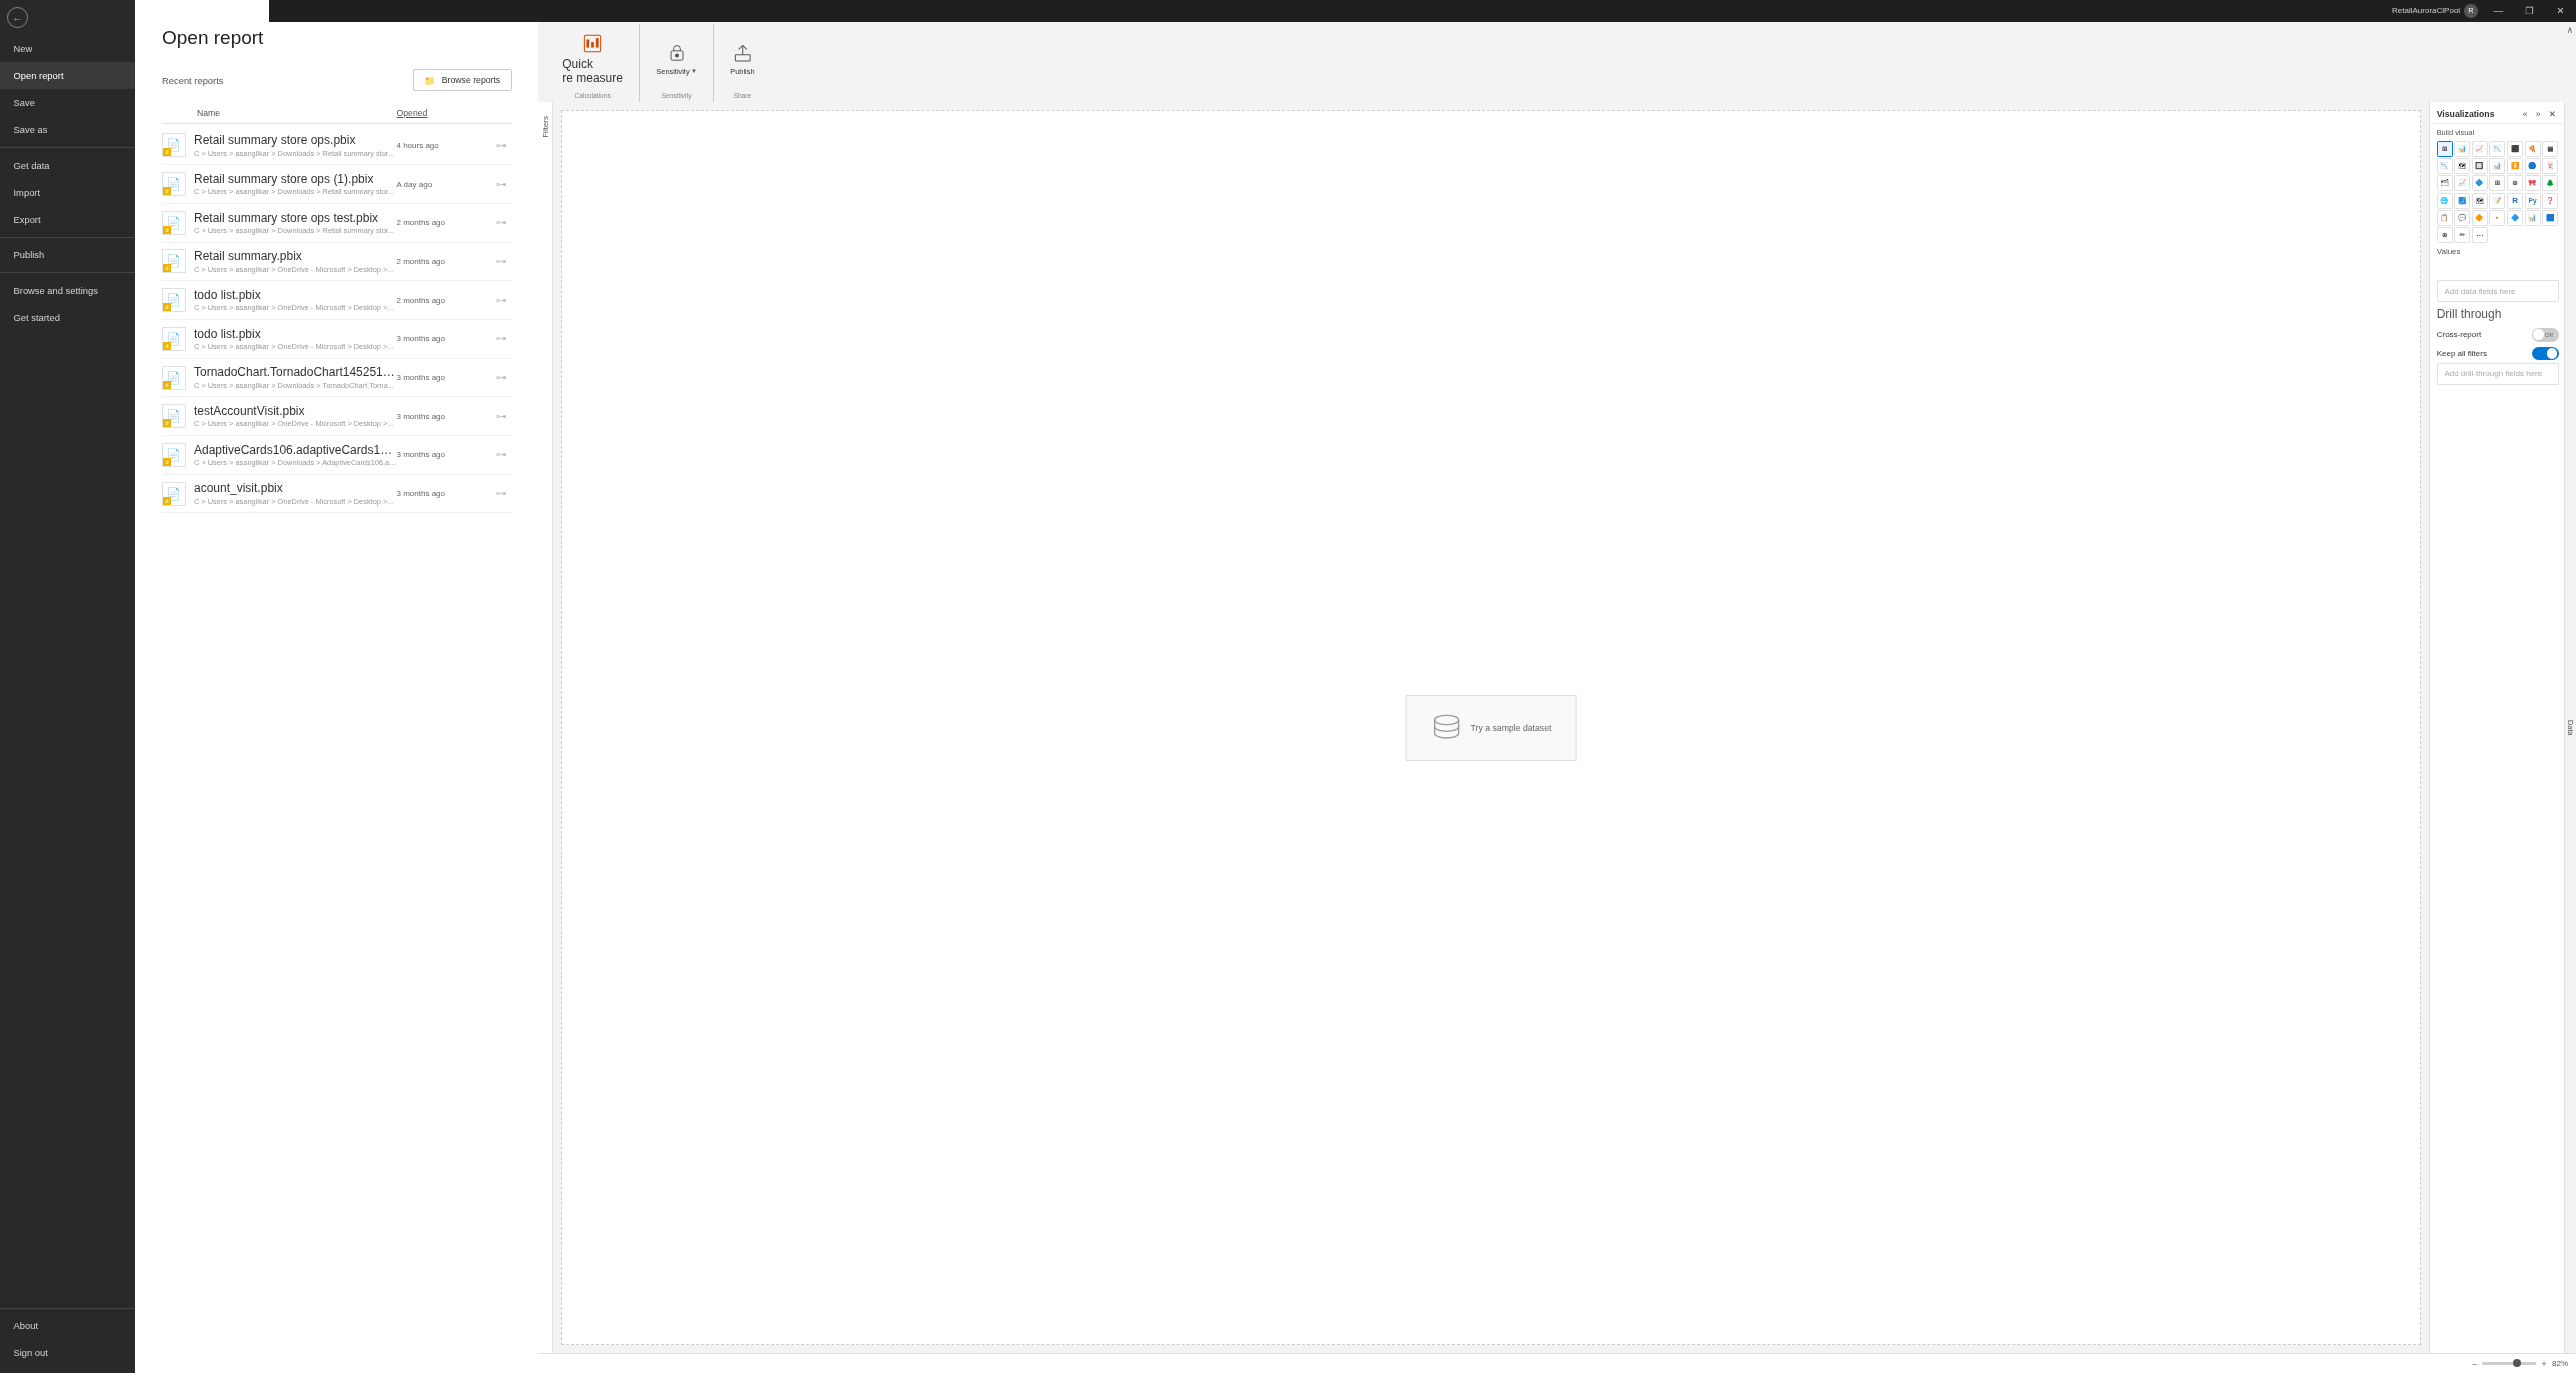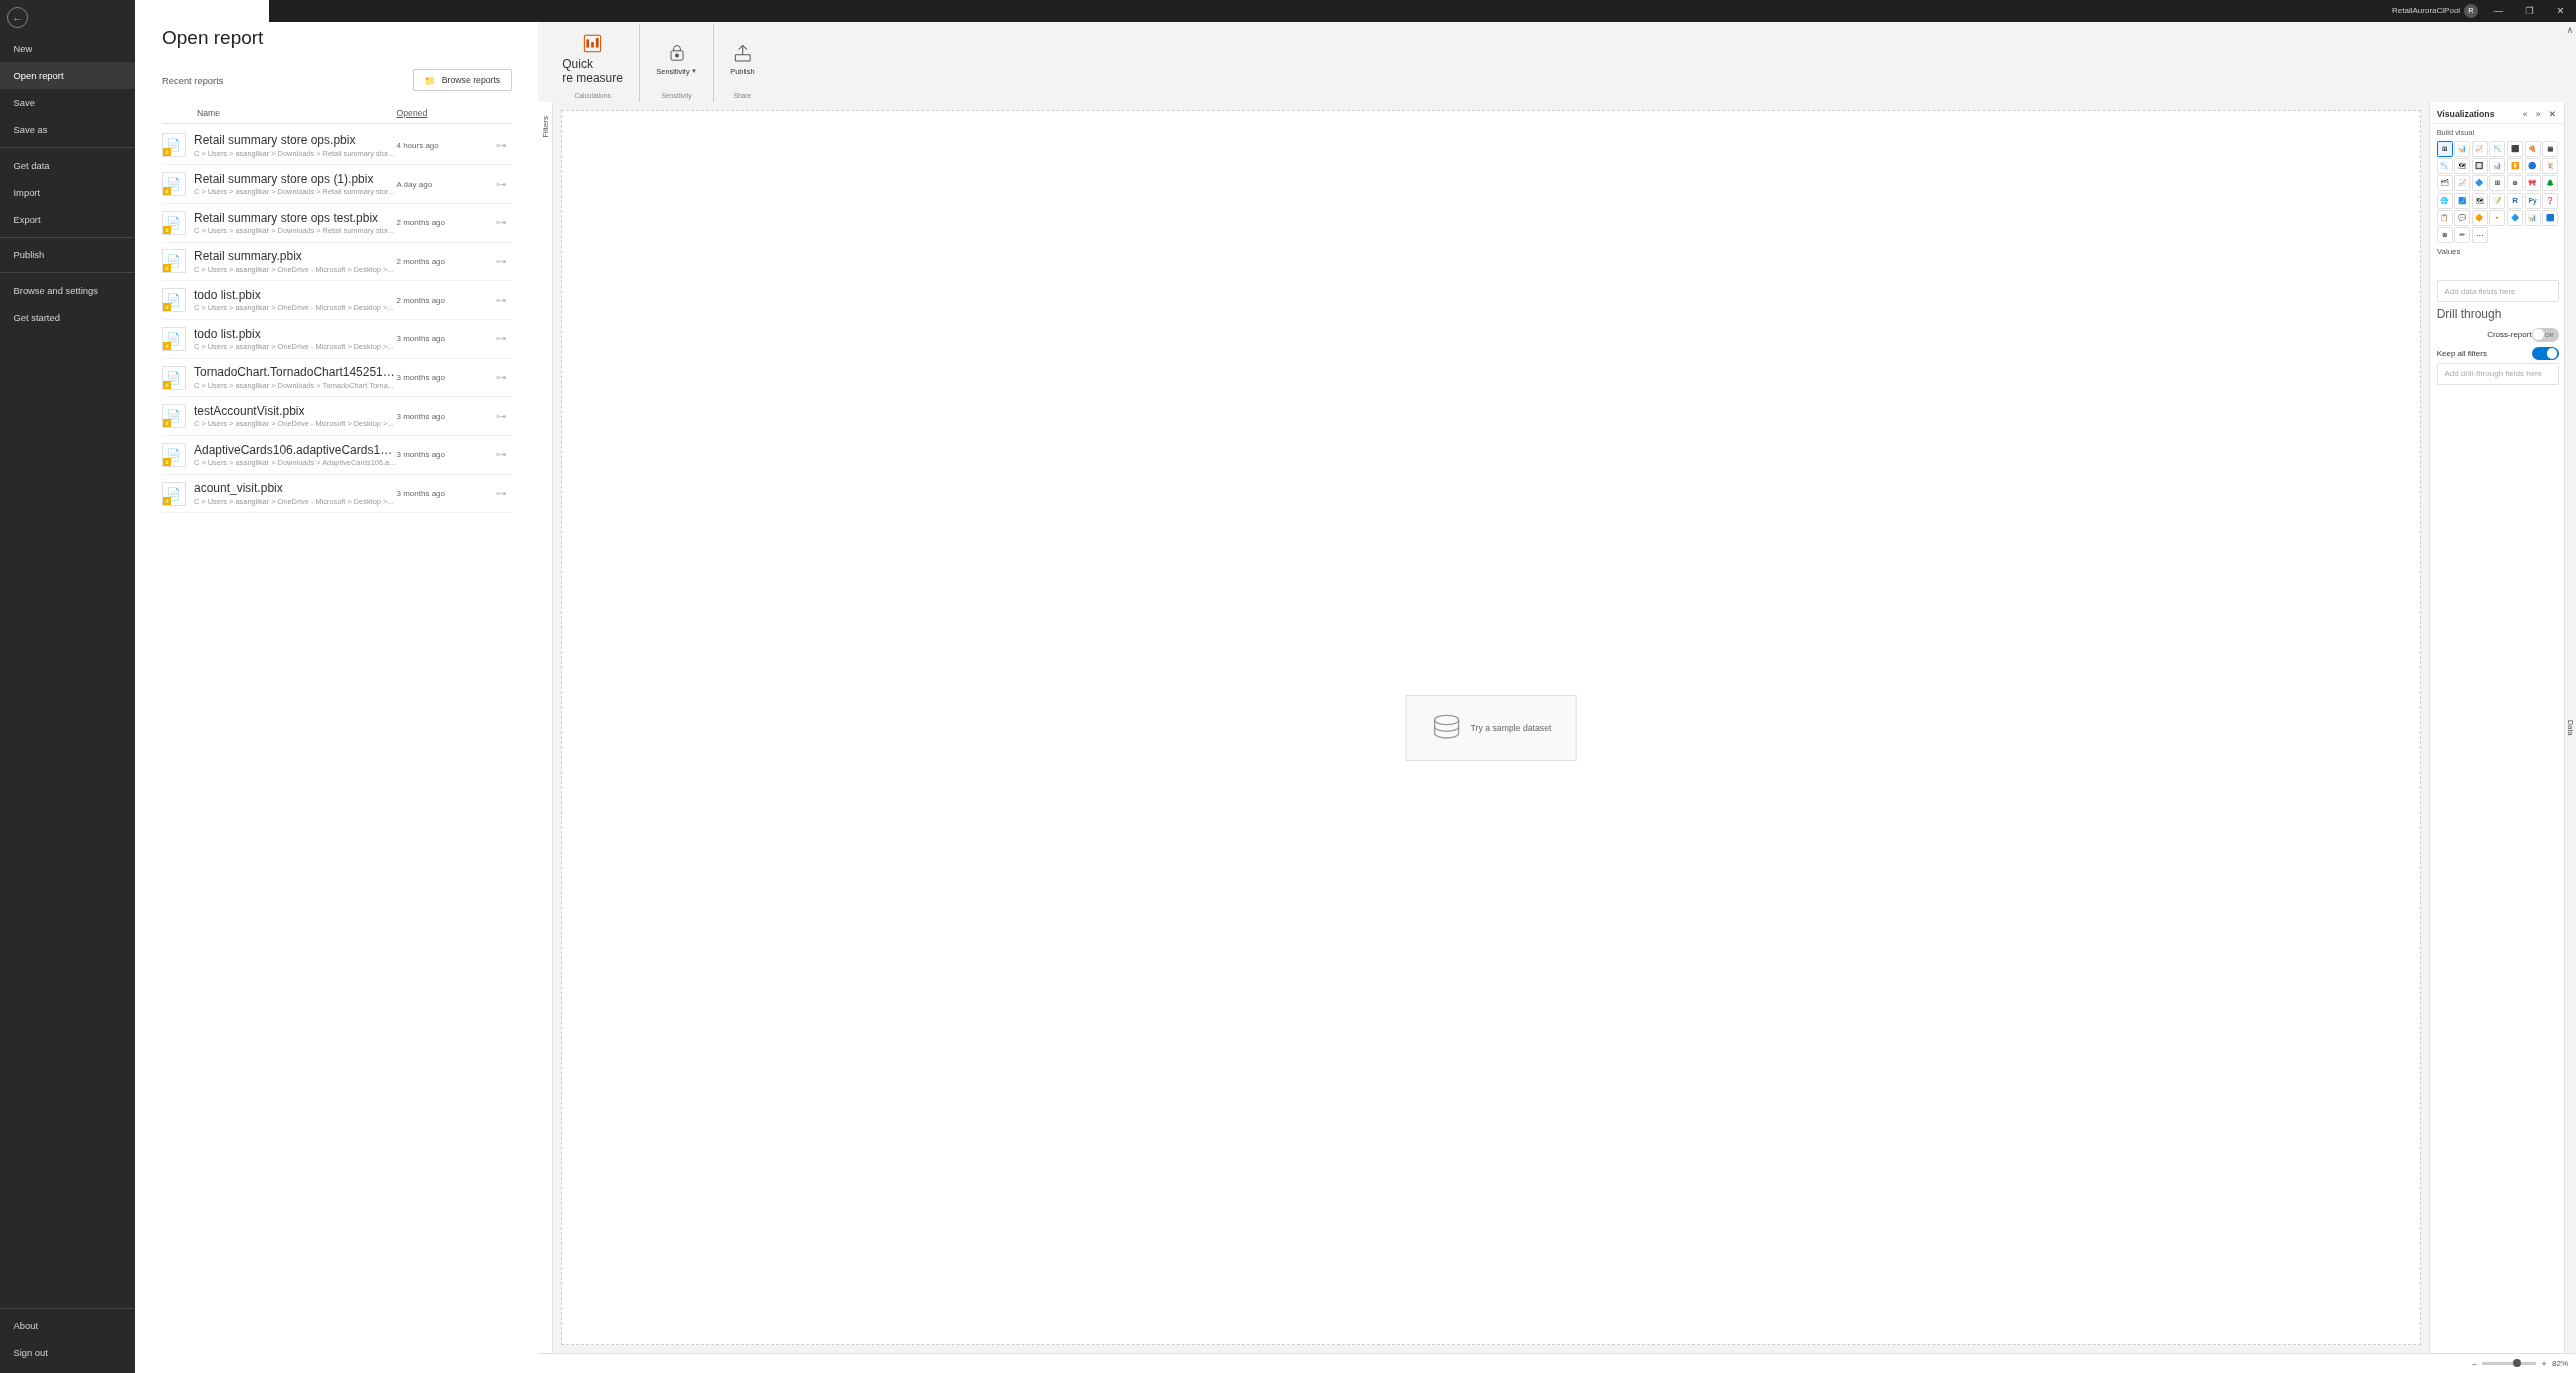--- a/index.html
+++ b/index.html
@@ -406,21 +406,21 @@
         <div style="width:16px;height:16px;display:flex;align-items:center;justify-content:center;border:0.7px solid #e0e0e0;border-radius:1.3px;cursor:pointer;font-size:6.7px;">⊕</div>
         <div style="width:16px;height:16px;display:flex;align-items:center;justify-content:center;border:0.7px solid #e0e0e0;border-radius:1.3px;cursor:pointer;font-size:6.7px;">✏</div>
         <div style="width:16px;height:16px;display:flex;align-items:center;justify-content:center;border:0.7px solid #e0e0e0;border-radius:1.3px;cursor:pointer;font-size:8px;">···</div>
       </div>
 
       <div style="font-size:8px;color:#555;margin-bottom:2.7px;">Values</div>
       <div style="border:0.7px solid #e0e0e0;padding:5.4px 6.7px;font-size:8px;color:#aaa;border-radius:1.3px;margin-bottom:5.4px;cursor:pointer;margin-top:24px;">Add data fields here</div>
 
       <div style="font-size:12px;color:#555;margin-bottom:4px;font-weight:500;">Drill through</div>
 
-      <div style="display:flex;align-items:center;justify-content:flex-end;padding:2.7px 0;font-size:8px;">
+      <div style="display:flex;align-items:center;justify-content:space-between;padding:2.7px 0;font-size:8px;">
         <span style="color:#333;">Cross-report</span>
         <div style="width:27px;height:13.5px;border-radius:6.7px;background:#ccc;display:flex;align-items:center;padding:1.3px;cursor:pointer;">
           <div style="width:10.8px;height:10.8px;border-radius:50%;background:#fff;"></div>
           <span style="font-size:6px;color:#666;margin-left:1.3px;">Off</span>
         </div>
       </div>
 
       <div style="display:flex;align-items:center;justify-content:space-between;padding:2.7px 0;font-size:8px;">
         <span style="color:#333;">Keep all filters</span>
         <div style="width:27px;height:13.5px;border-radius:6.7px;background:#0078d4;display:flex;align-items:center;justify-content:flex-end;padding:1.3px;cursor:pointer;">

